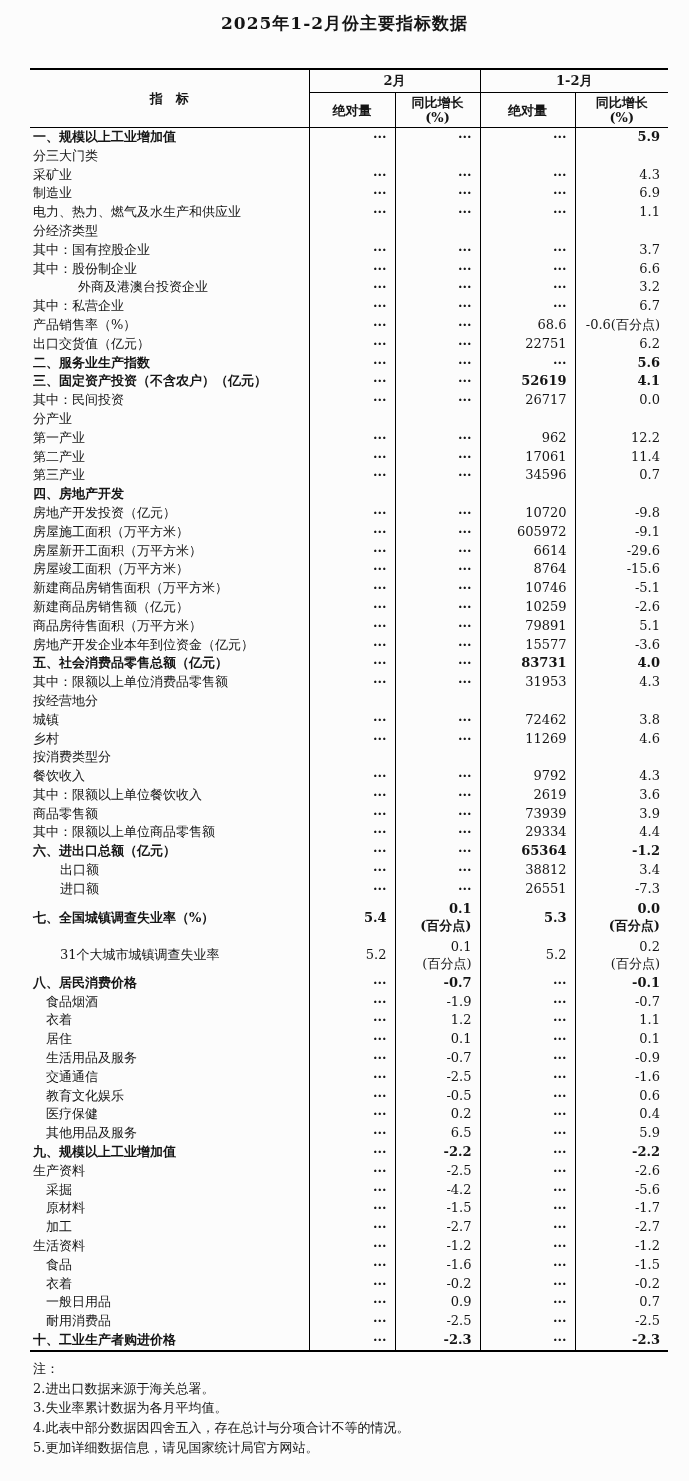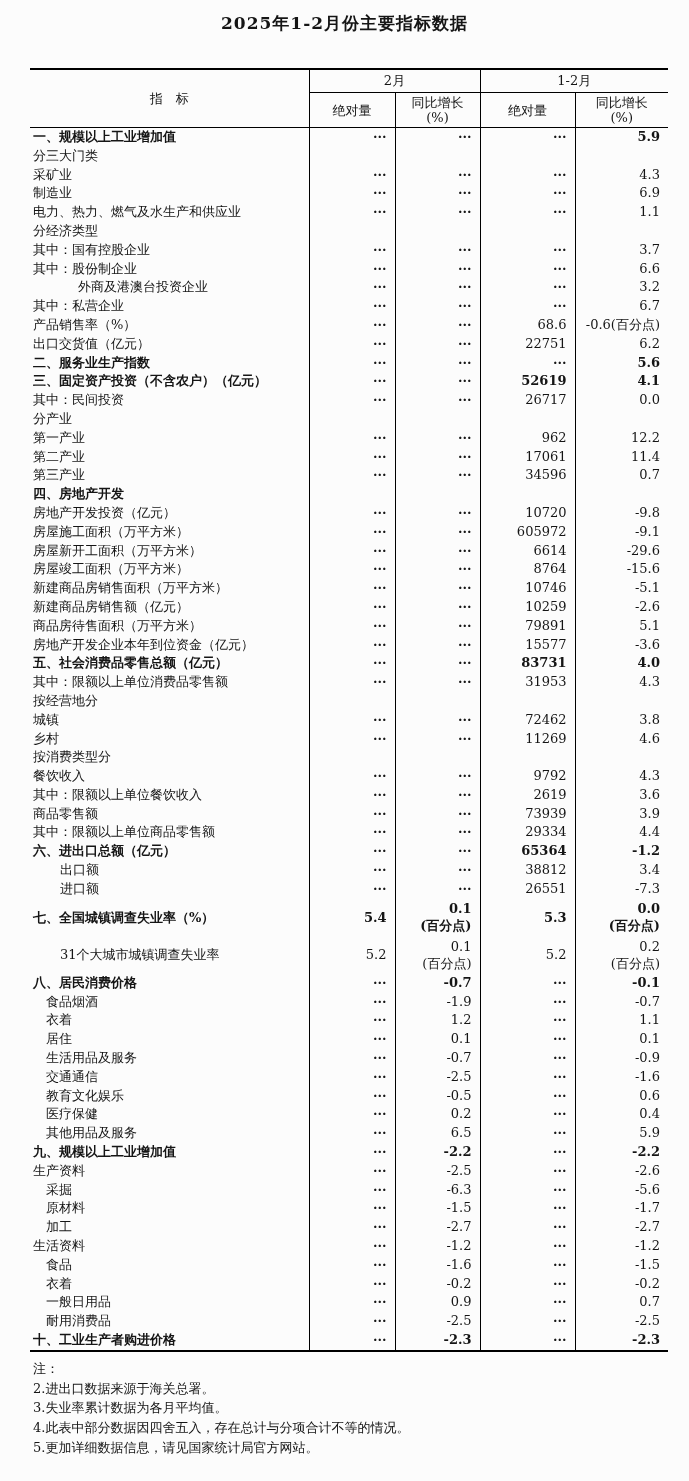--- a/index.html
+++ b/index.html
@@ -19,21 +19,21 @@
   }
   table.main {
     border-collapse:collapse;
     table-layout:fixed;
     width:638px;
     margin:33px 0 0 30px;
     border-top:2px solid #000;
     border-bottom:2px solid #000;
   }
   col.c1{width:279px;} col.c2{width:86px;} col.c3{width:85px;} col.c4{width:95px;} col.c5{width:93px;}
-  th { font-weight:normal; font-size:13px; text-align:center; padding:0; }
+  th { font-weight:bold; font-size:13px; text-align:center; padding:0; }
   thead th { border-bottom:1px solid #000; }
   th.month { height:22px; border-left:1px solid #000; }
   th.sub { height:34px; border-left:1px solid #000; white-space:pre-line; line-height:15px; vertical-align:middle; }
   th.indicator { border-left:none; vertical-align:middle;text-align:center; }
   tbody td {
     font-size:13px;
     height:18.8px;
     line-height:18.8px;
     padding:0;
     vertical-align:middle;
@@ -517,21 +517,21 @@
     <td class="label">生产资料</td>
     <td class="val dots">···</td>
     <td class="val">-2.5</td>
     <td class="val dots">···</td>
     <td class="val">-2.6</td>
   </tr>
 
   <tr>
     <td class="label ind1">采掘</td>
     <td class="val dots">···</td>
-    <td class="val">-6.3</td>
+    <td class="val">-4.2</td>
     <td class="val dots">···</td>
     <td class="val">-5.6</td>
   </tr>
 
   <tr>
     <td class="label ind1">原材料</td>
     <td class="val dots">···</td>
     <td class="val">-1.5</td>
     <td class="val dots">···</td>
     <td class="val">-1.7</td>

